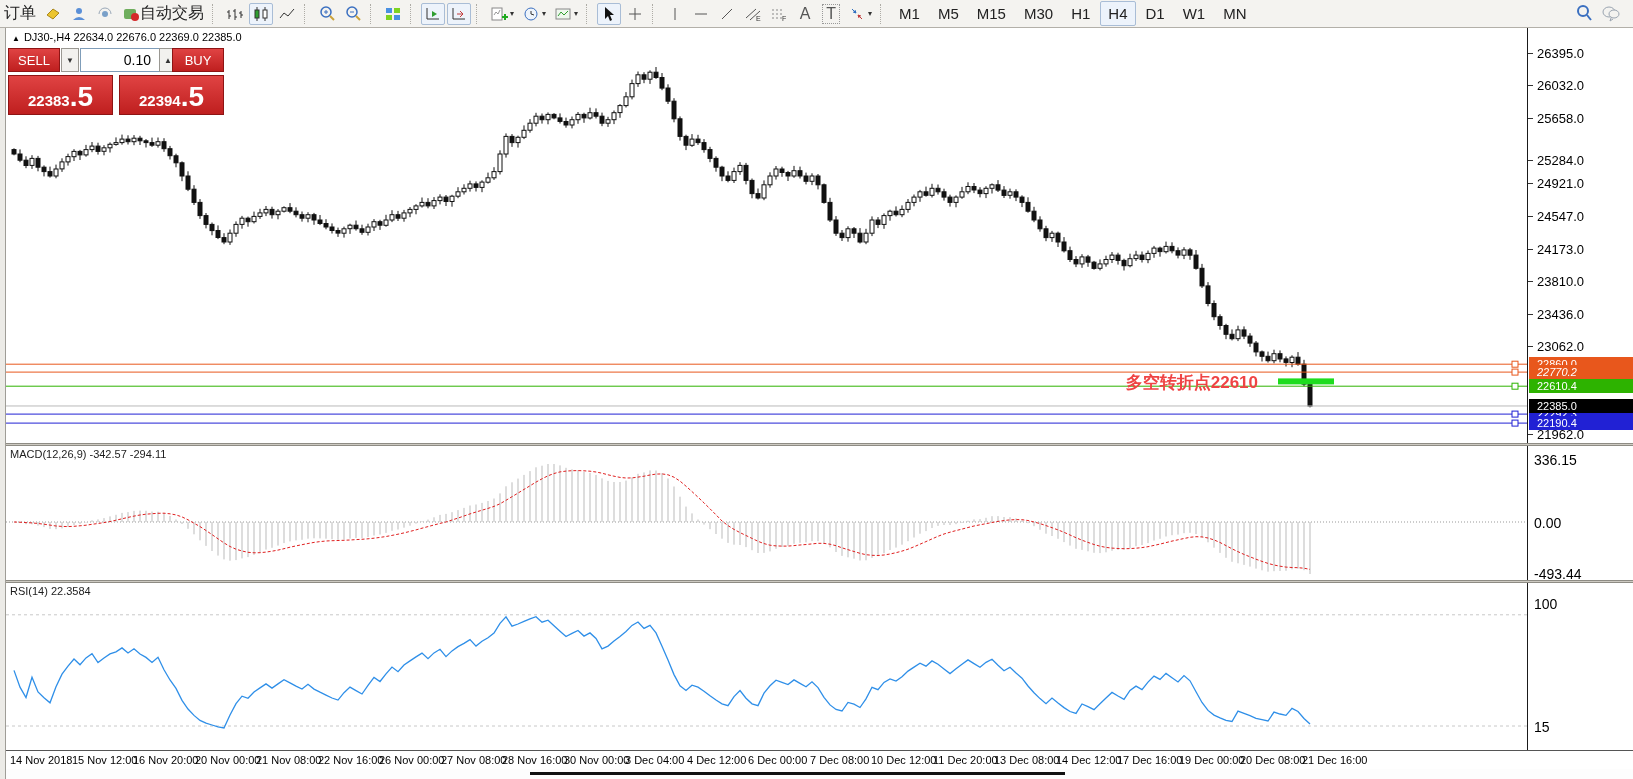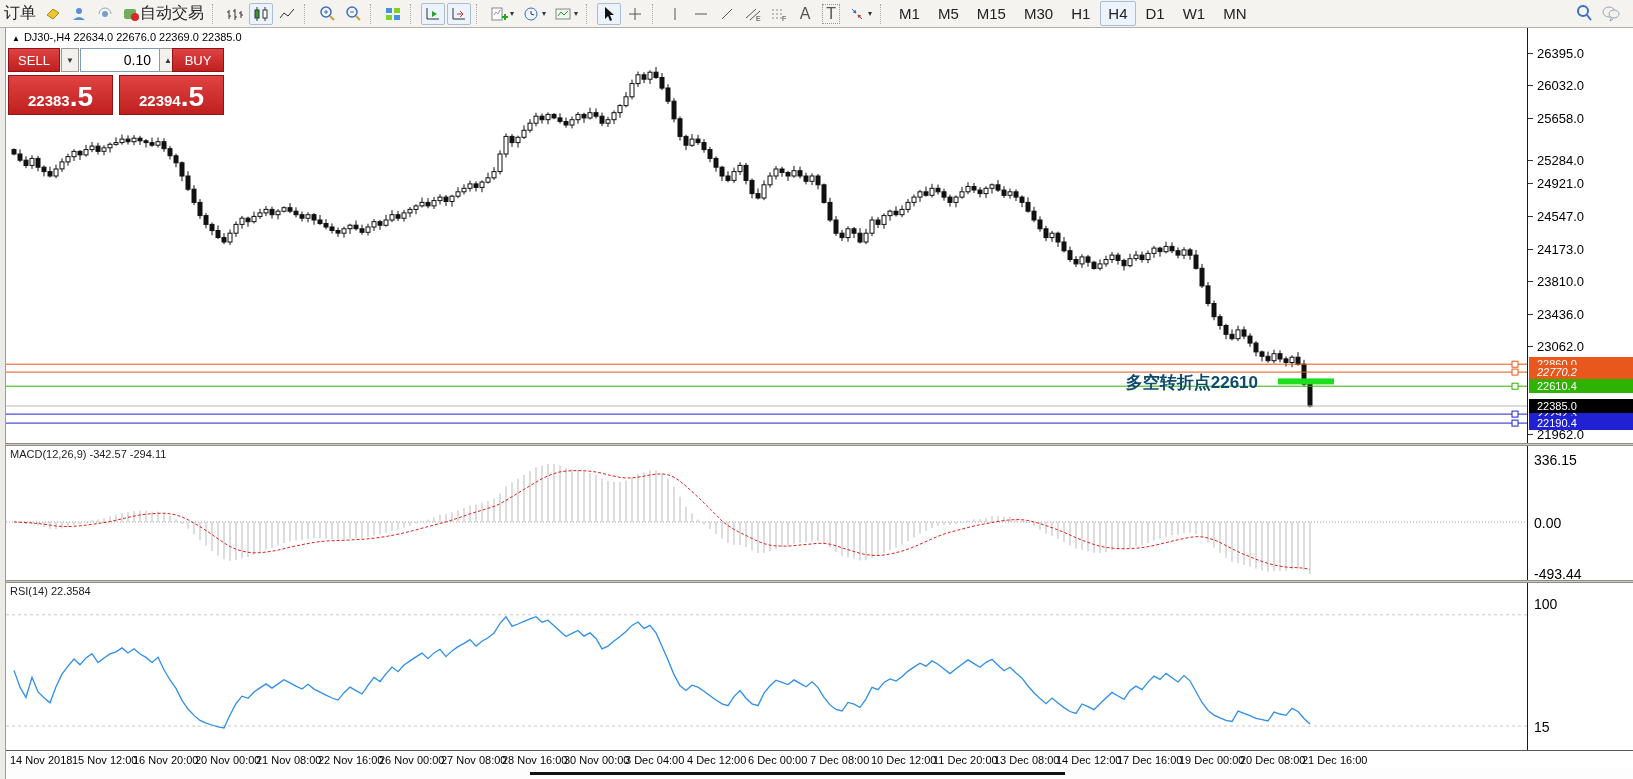--- a/index.html
+++ b/index.html
@@ -45,21 +45,21 @@
   .spinbtn{position:absolute;top:0;width:18px;height:24px;background:#f2f1ee;border:1px solid #9a9892;
            display:flex;align-items:center;justify-content:center;font-size:8px;color:#333;box-sizing:border-box;}
   .volbox{position:absolute;left:72px;top:0;width:80px;height:24px;background:#fff;border:1px solid #7f9db9;
           box-sizing:border-box;font-size:14px;color:#000;display:flex;align-items:center;justify-content:flex-end;padding-right:8px;}
   .pricebox{top:27px;height:40px;font-weight:bold;align-items:baseline;padding-top:8px;}
   .pricebox .main{font-size:15px;}
   .pricebox .frac{font-size:28px;line-height:26px;}
   .sellprice{left:0;width:105px;}
   .buyprice{left:111px;width:105px;}
   .annotation{position:absolute;left:1060px;top:343px;width:192px;text-align:right;font-size:17px;font-weight:bold;
-              color:#0c4a6e;z-index:3;white-space:nowrap;}
+              color:#ef4444;z-index:3;white-space:nowrap;}
   
   .time-axis{position:relative;height:18px;background:#fff;border-top:1px solid #555;}
   .tlab{position:absolute;top:3px;font-size:11px;color:#000;white-space:nowrap;}
   .hscroll{position:relative;height:11px;background:#fdfdfd;}
   .hthumb{position:absolute;left:524px;top:3px;width:535px;height:3px;background:#111;}
 </style>
 </head>
 <body>
 
 <div class="toolbar">

